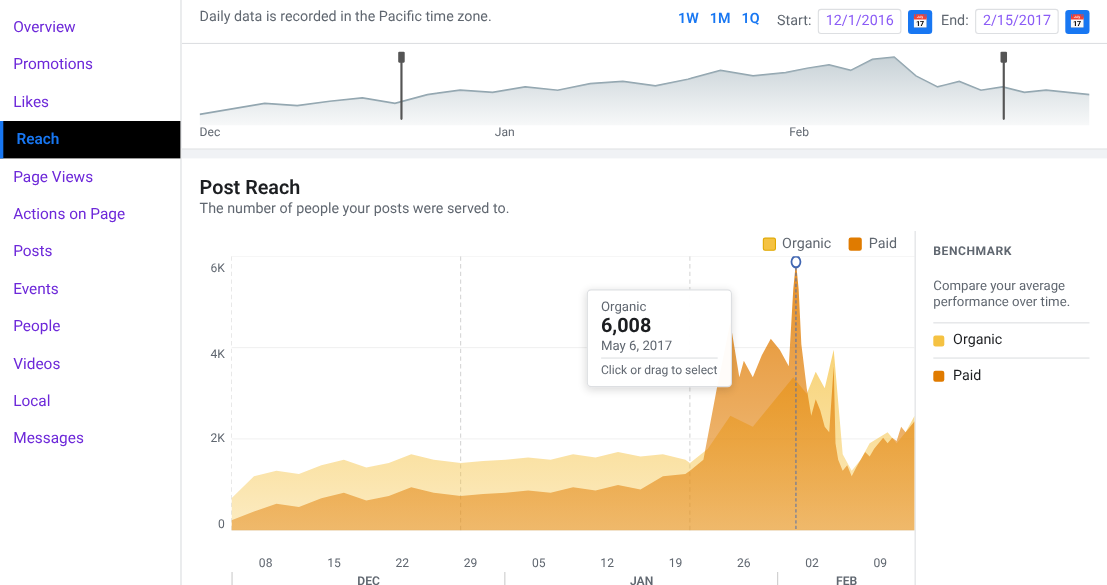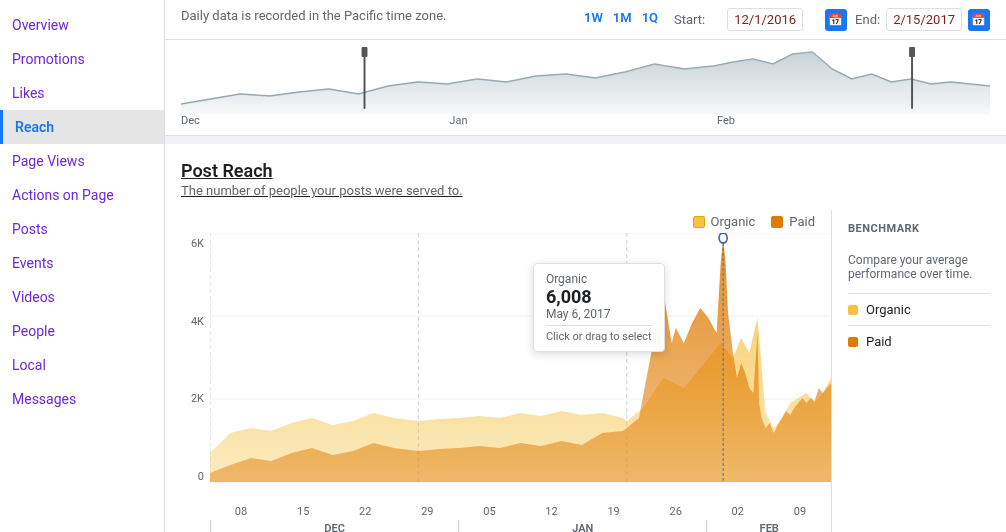--- a/index.html
+++ b/index.html
@@ -16,21 +16,21 @@
     .sidebar-item {
       display: flex;
       align-items: center;
       padding: 9px 12px;
       cursor: pointer;
       font-size: 14px;
       color: #6d28d9;
       border-radius: 0;
     }
     .sidebar-item.active {
-      background: #e5e5e5;
+      background: #000000;
       border-left: 3px solid #1877f2;
       color: #1877f2;
       font-weight: 600;
     }
 
     
     #main {
       flex: 1;
       overflow-y: auto;
       background: #f0f2f5;
@@ -52,21 +52,21 @@
       font-size: 13px;
       color: #1877f2;
       cursor: pointer;
       padding: 2px 4px;
       font-weight: 600;
     }
     .date-inputs { display: flex; align-items: center; gap: 8px; }
     .date-label { font-size: 13px; color: #606770; }
     .date-value {
       font-size: 13px;
-      color: #7f1d1d;
+      color: #8b5cf6;
       border: 1px solid #dddfe2;
       padding: 3px 6px;
       border-radius: 3px;
       background: #fff;
     }
     .calendar-icon {
       width: 22px; height: 22px;
       background: #1877f2;
       border-radius: 3px;
       display: flex; align-items: center; justify-content: center;
@@ -88,21 +88,20 @@
     #post-reach-section {
       background: #fff;
       margin-top: 8px;
       padding: 0;
       flex: 1;
       display: flex;
       flex-direction: column;
     }
     .section-header {
       padding: 16px 1px 4px 16px;
-      text-decoration: underline;
     }
     .section-title { font-size: 18px; font-weight: 600; color: #1c1e21; }
     .section-subtitle { font-size: 13px; color: #606770; margin-top: 2px; }
 
     
     #chart-container {
       display: flex;
       flex: 1;
       padding: 8px 0 0 0;
     }
@@ -189,39 +188,39 @@
 <div id="sidebar">
 
 <div class="sidebar-item">Overview</div>
     <div class="sidebar-item">Promotions</div>
     <div class="sidebar-item">Likes</div>
     <div class="sidebar-item active">Reach</div>
     <div class="sidebar-item">Page Views</div>
     <div class="sidebar-item">Actions on Page</div>
     <div class="sidebar-item">Posts</div>
     <div class="sidebar-item">Events</div>
+    <div class="sidebar-item">People</div>
     <div class="sidebar-item">Videos</div>
-    <div class="sidebar-item">People</div>
     <div class="sidebar-item">Local</div>
     <div class="sidebar-item">Messages</div>
   </div>
 
 <div id="main">
 
   <div id="date-range-bar">
     <span class="date-range-note">Daily data is recorded in the Pacific time zone.</span>
     <div class="time-buttons">
 
     <span class="time-btn">1W</span>
         <span class="time-btn">1M</span>
         <span class="time-btn">1Q</span>
       </div>
     <div class="date-inputs">
 
-    <div style="display: flex; align-items: center; gap: 22px;">
+    <div style="display: flex; align-items: center; gap: 6px;">
           <span class="date-label">Start:</span>
   <span class="date-value">12/1/2016</span>
   <span class="calendar-icon">📅</span>
         </div>
         <div style="display: flex; align-items: center; gap: 6px;">
           <span class="date-label">End:</span>
   <span class="date-value">2/15/2017</span>
   <span class="calendar-icon">📅</span>
         </div>
       </div>

